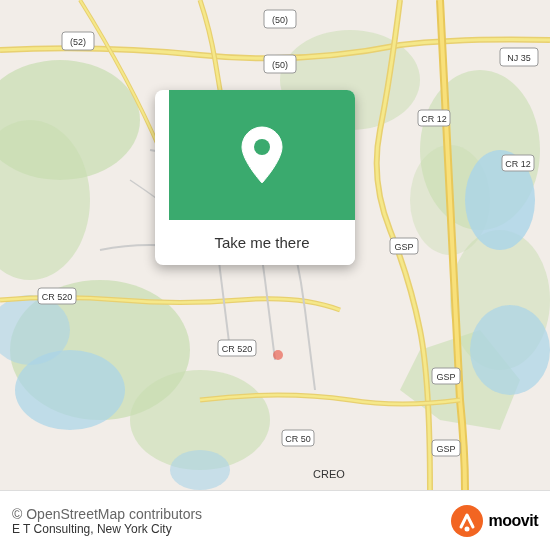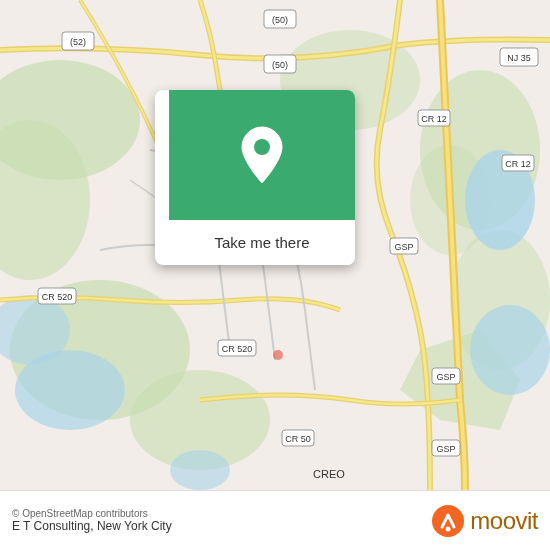--- a/index.html
+++ b/index.html
@@ -80,21 +80,21 @@
       padding: 0 12px;
       border-top: 1px solid #ddd;
     }
 
     #bottom-left {
       display: flex;
       flex-direction: column;
     }
 
     #attribution-text {
-      font-size: 10px;
+      font-size: 14px;
       color: #666;
     }
 
     #location-title {
       font-size: 12px;
       color: #333;
       font-weight: 500;
     }
 
     #moovit-logo {
@@ -102,23 +102,23 @@
       align-items: center;
       gap: 6px;
     }
 
     #moovit-icon {
       width: 32px;
       height: 32px;
     }
 
     #moovit-text {
-      font-size: 24px;
-      font-weight: normal;
-      color: #a16207;
+      font-size: 16px;
+      font-weight: bold;
+      color: #000000;
       letter-spacing: -0.5px;
     }
   </style>
 </head>
 <body>
 
 <div id="map-container">
   <svg id="map-svg" viewBox="0 0 550 490" xmlns="http://www.w3.org/2000/svg">
 
     <rect width="550" height="490" fill="#f2ede8"></rect>

